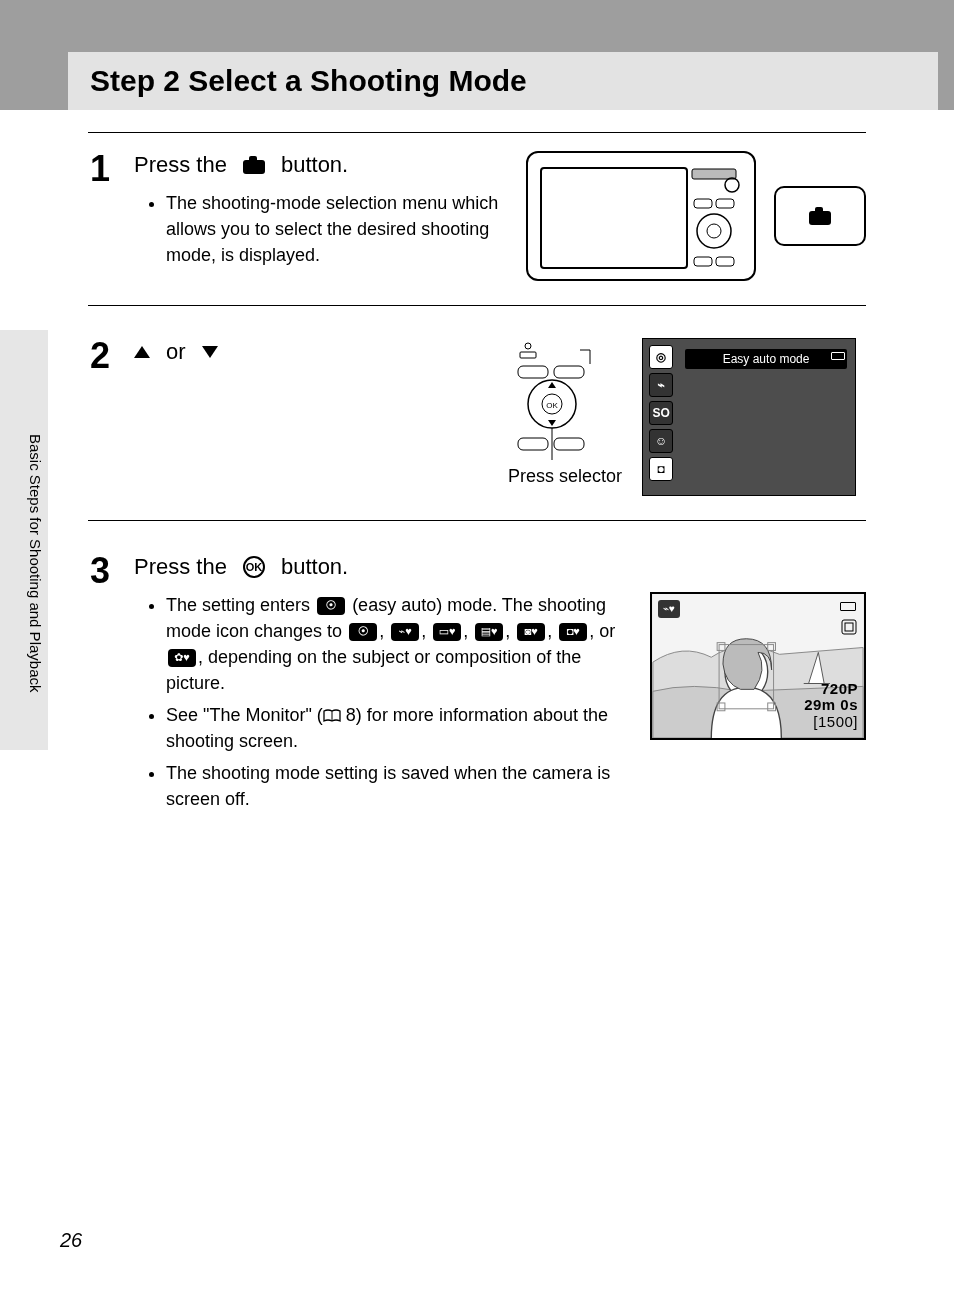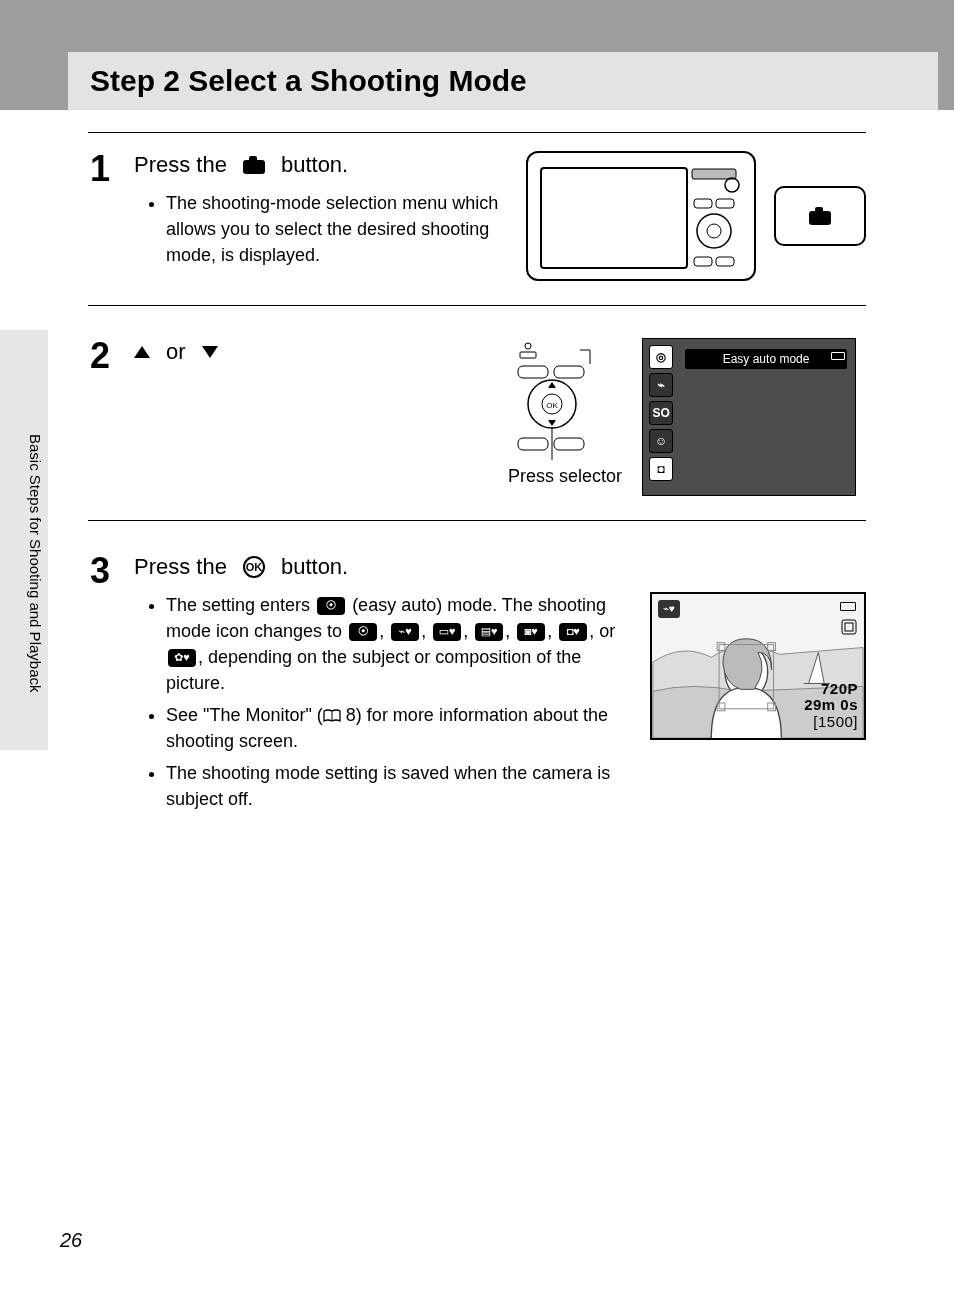--- a/index.html
+++ b/index.html
@@ -397,21 +397,21 @@
             </li>
             <li>
               <span>See "The Monitor" (</span><span class="icon-book">
                   <svg viewBox="0 0 18 14">
                     <path d="M1 2 Q5 0 9 2 Q13 0 17 2 V12 Q13 10 9 12 Q5 10 1 12 Z" fill="none" stroke="#000" stroke-width="1.3"></path>
                     <line x1="9" y1="2" x2="9" y2="12" stroke="#000"></line>
                   </svg>
                 </span>
               <span>8) for more information about the shooting screen.</span>
             </li>
-            <li>The shooting mode setting is saved when the camera is subject off.</li>
+            <li>The shooting mode setting is saved when the camera is screen off.</li>
           </ul>
           <div class="shoot-screen">
             <svg viewBox="0 0 216 148">
               <rect x="0" y="0" width="216" height="148" fill="#f4f4f4"></rect>
               <path d="M0 70 Q30 50 60 65 Q90 45 130 62 L216 55 L216 148 L0 148 Z" fill="#ddd" stroke="#888"></path>
               <path d="M0 100 Q40 90 90 100 L216 95 L216 148 L0 148 Z" fill="#ccc" stroke="#888"></path>
               <polygon points="160,92 170,60 176,92" fill="#fff" stroke="#555"></polygon>
               <line x1="155" y1="92" x2="182" y2="92" stroke="#555"></line>
               <ellipse cx="96" cy="80" rx="22" ry="28" fill="#fff" stroke="#444" stroke-width="1.4"></ellipse>
               <path d="M60 148 Q60 96 96 96 Q132 96 132 148" fill="#fff" stroke="#444" stroke-width="1.4"></path>

